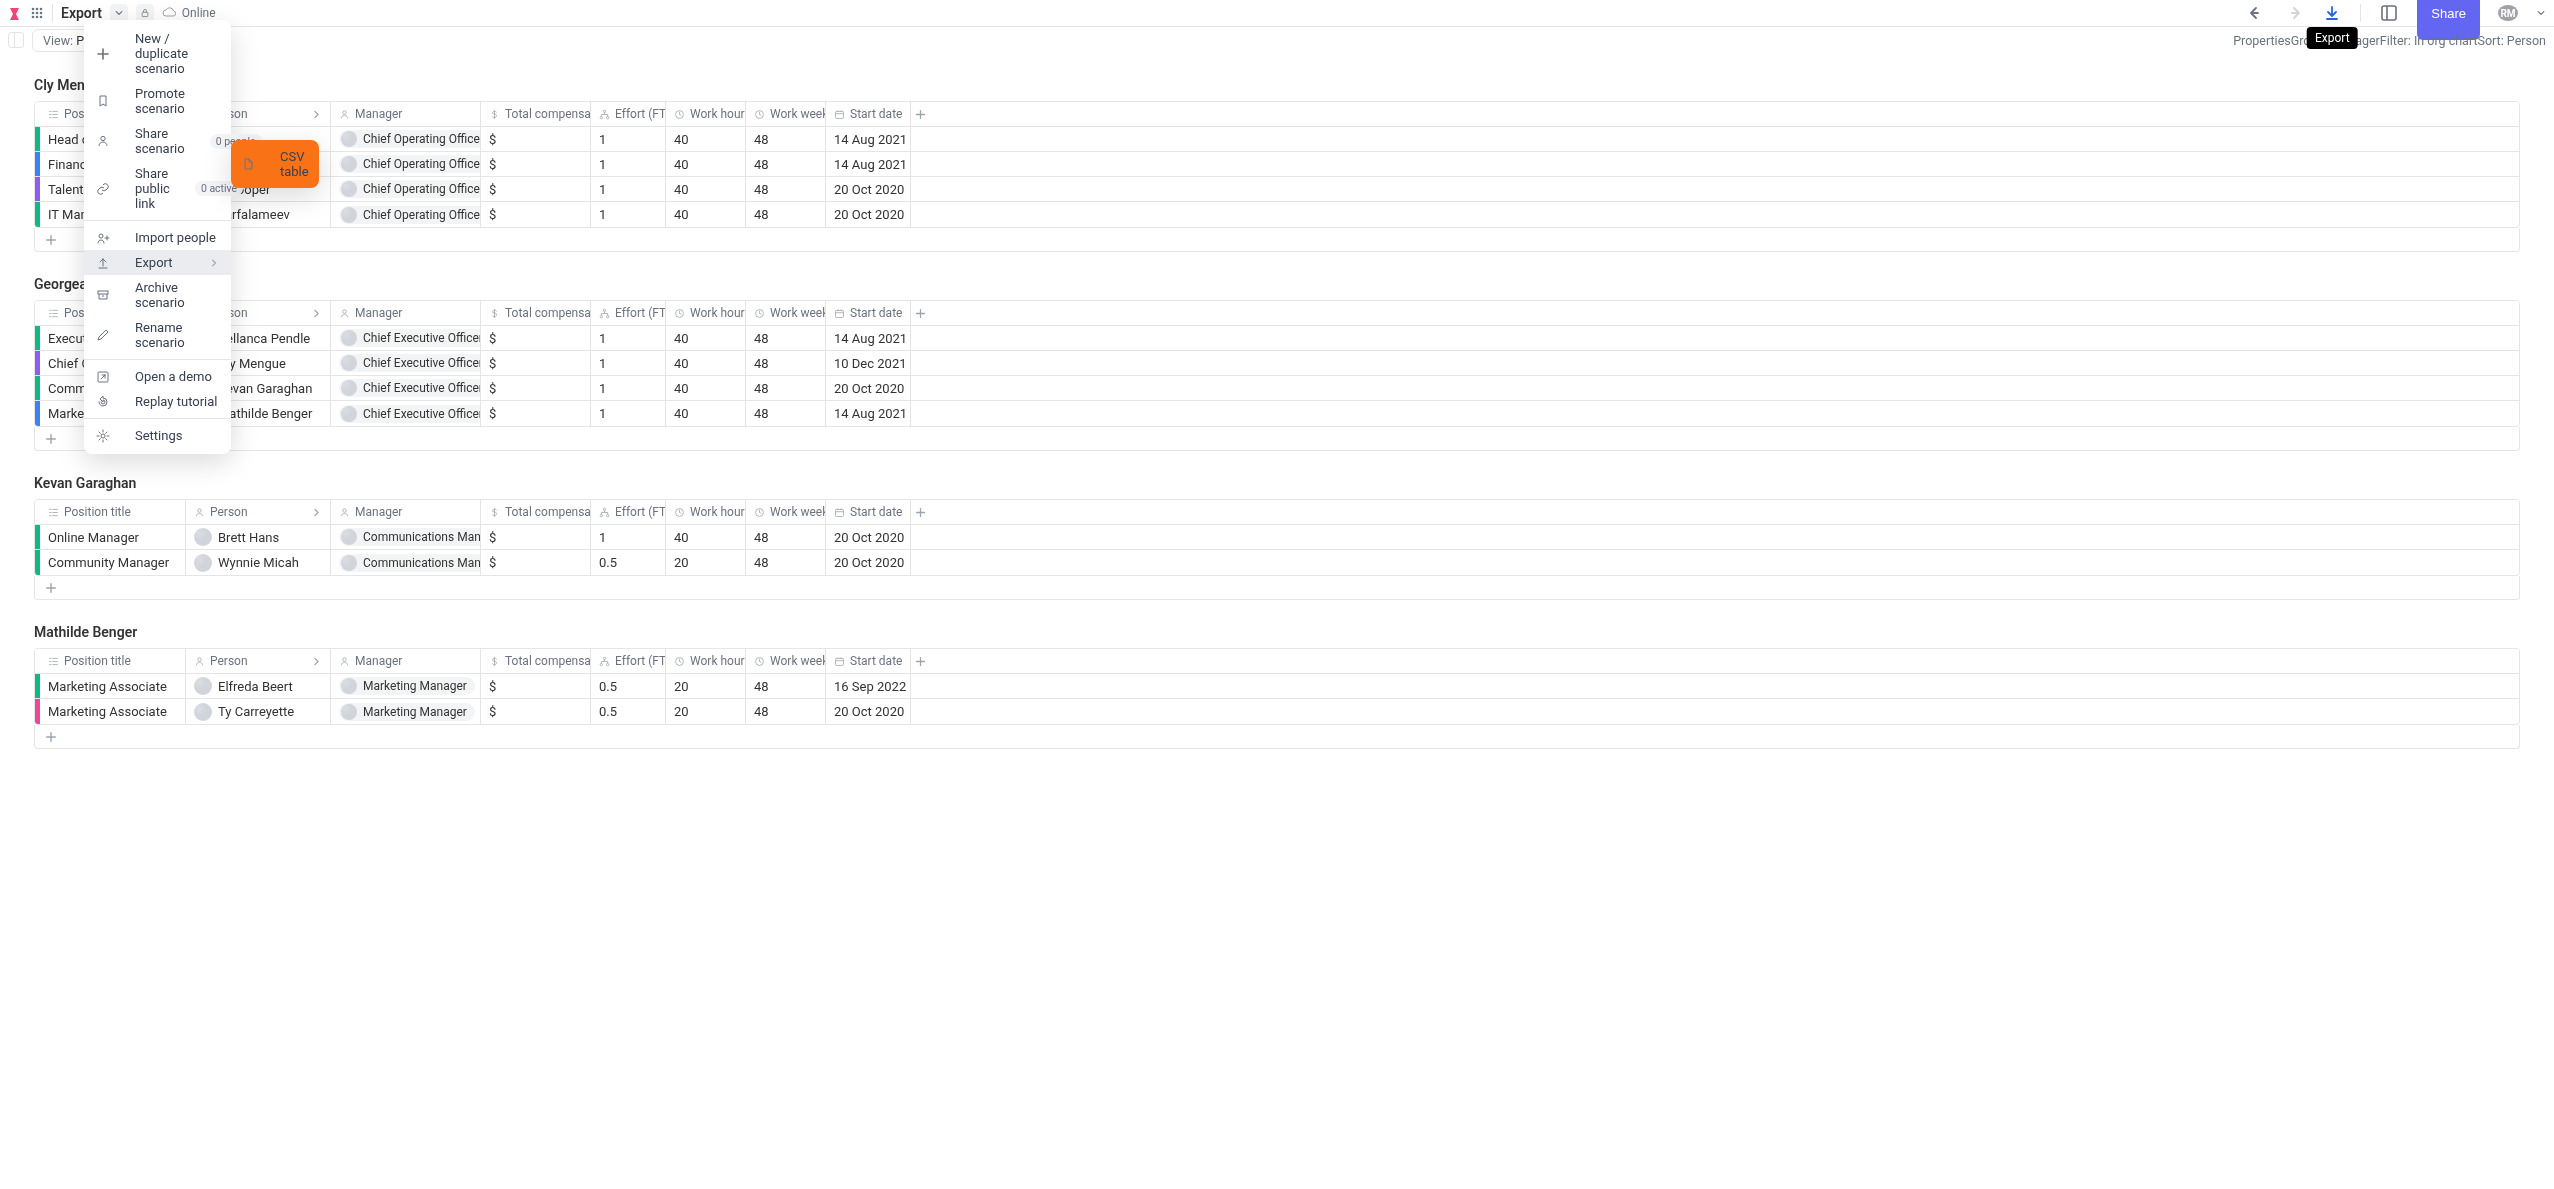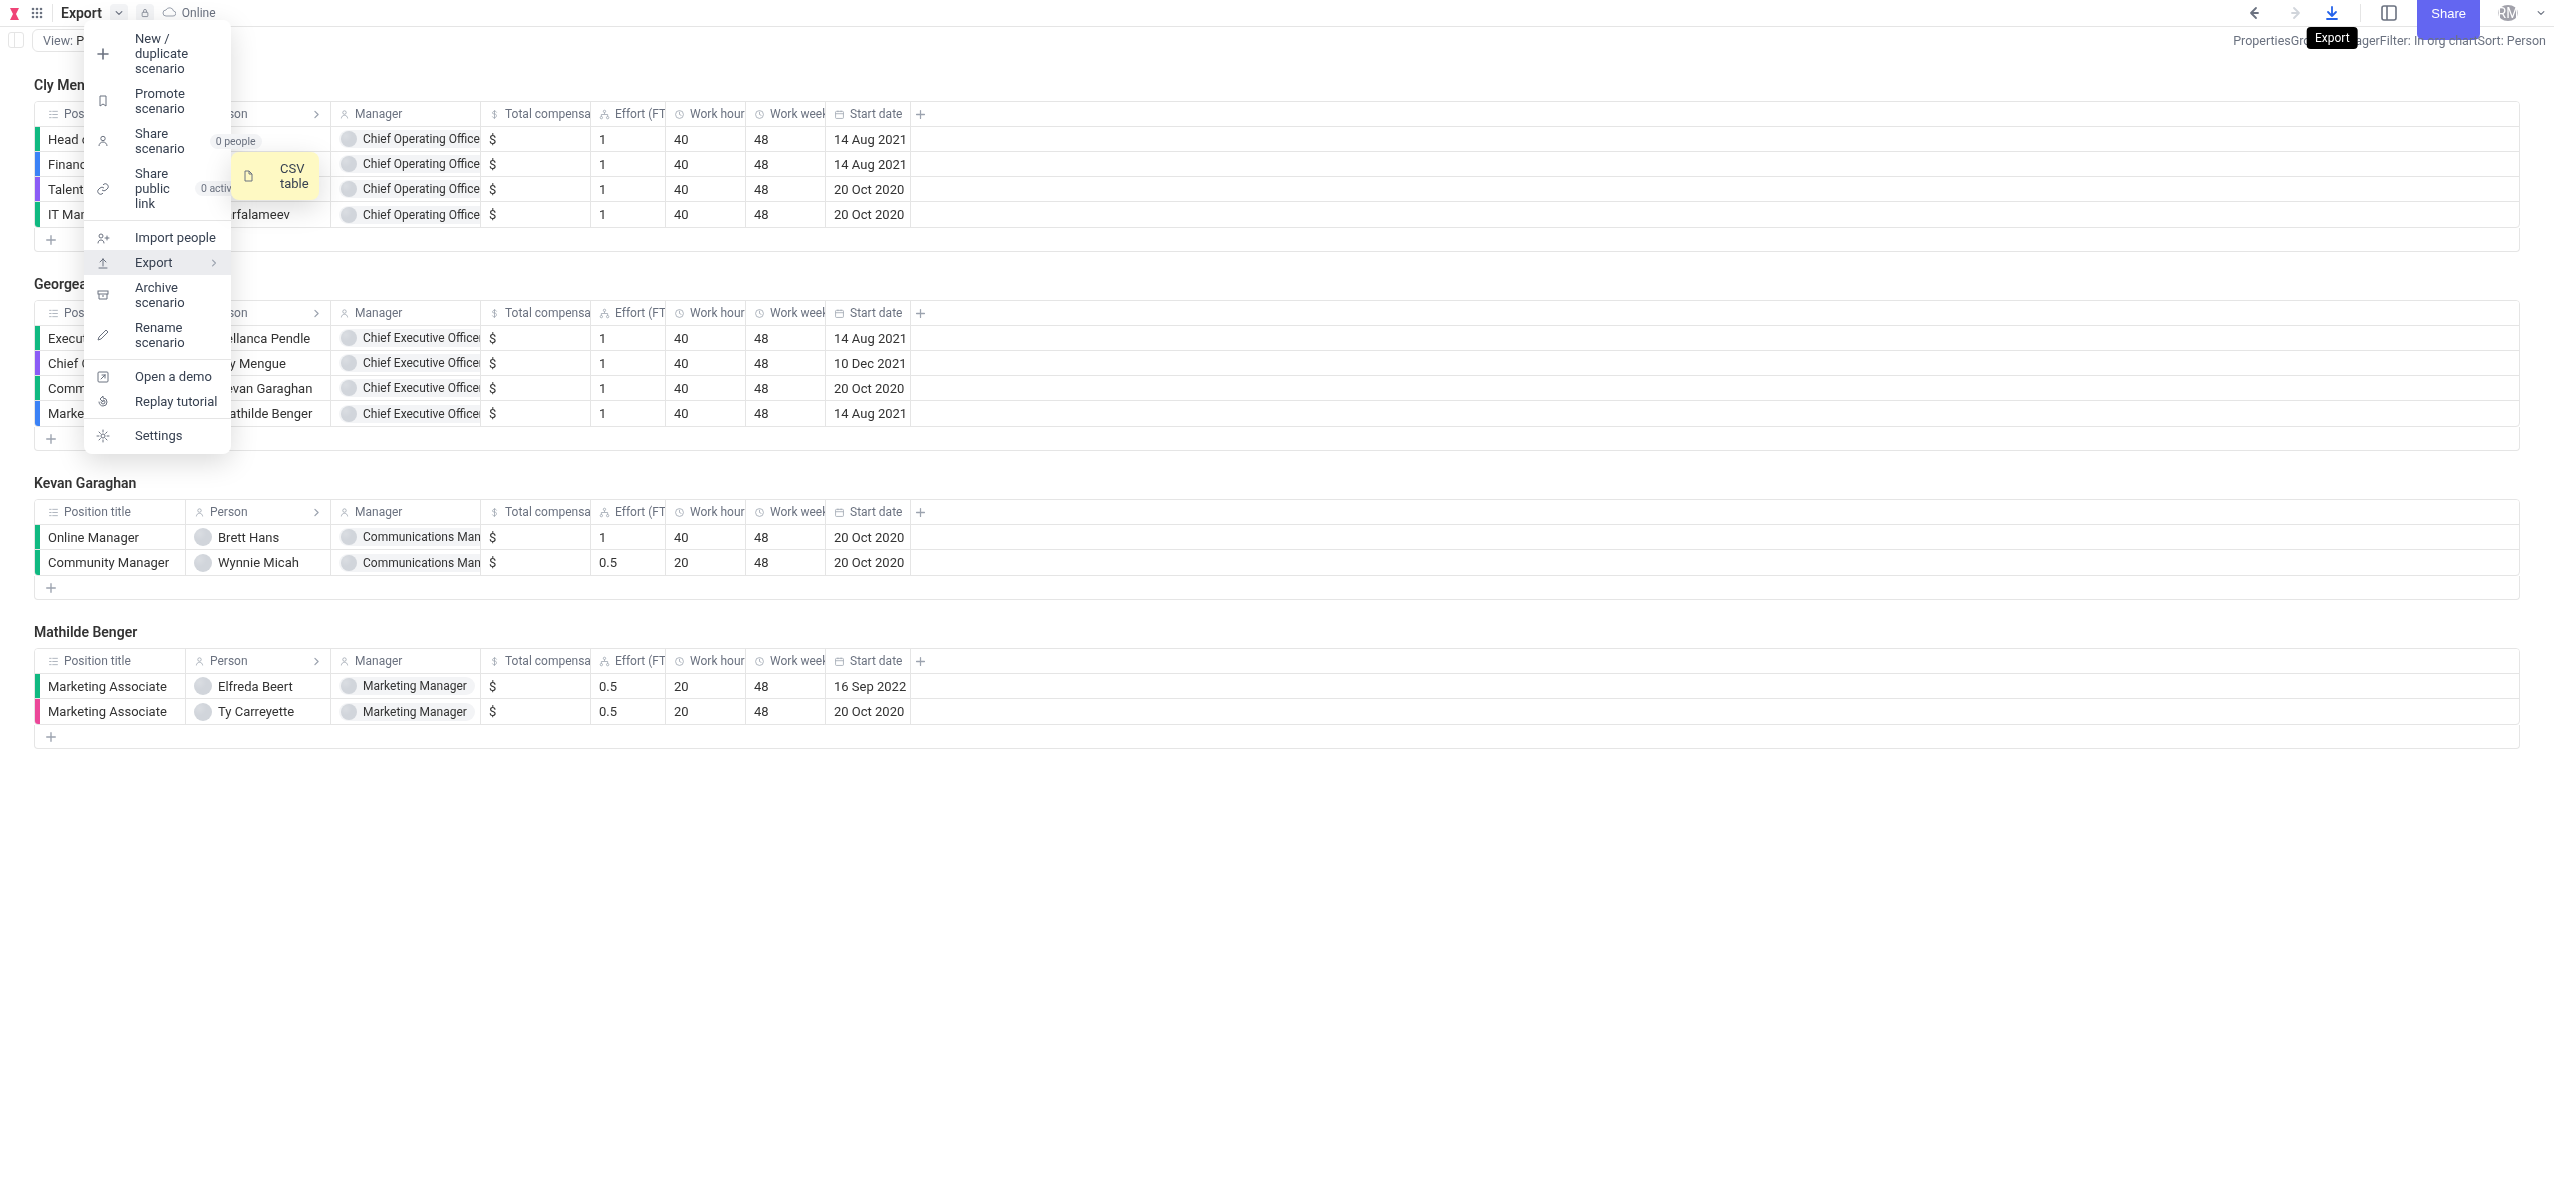--- a/index.html
+++ b/index.html
@@ -106,22 +106,22 @@
     font-size: 13px;
     font-weight: 500;
     cursor: pointer;
   }
 
   .avatar-badge {
     width: 20px; height: 16px;
     border-radius: 50%;
     background: #a1a1aa;
     color: #fff;
-    font-size: 14px;
-    font-weight: 400;
+    font-size: 10px;
+    font-weight: 700;
     display:inline-flex; align-items:center; justify-content:center;
   }
 
   .chev { width:10px; height:10px; color:#6b7280; }
 
   
   .filterbar {
     display:flex; align-items:center;
     height: 26px;
     padding: 0 8px;
@@ -277,23 +277,23 @@
     padding: 1px 6px;
     border-radius: 9px;
     white-space:nowrap;
   }
   .menu-item .sub-chev { width:10px; height:10px; color:#9ca3af; }
   .menu-divider { height:1px; background: var(--border); margin:4px 0; }
 
   .submenu {
     position:absolute;
     left: 147px;
-    top: 132px;
+    top: 120px;
     width: 88px;
-    background:#fef9c3;
+    background:#f97316;
     border-radius:8px;
     box-shadow: 0 8px 28px rgba(0,0,0,0.15);
     padding: 4px 0;
   }
   .submenu .menu-item { padding: 5px 10px; }
 
   
   .ico { display:inline-flex; }
 </style>
 </head>

